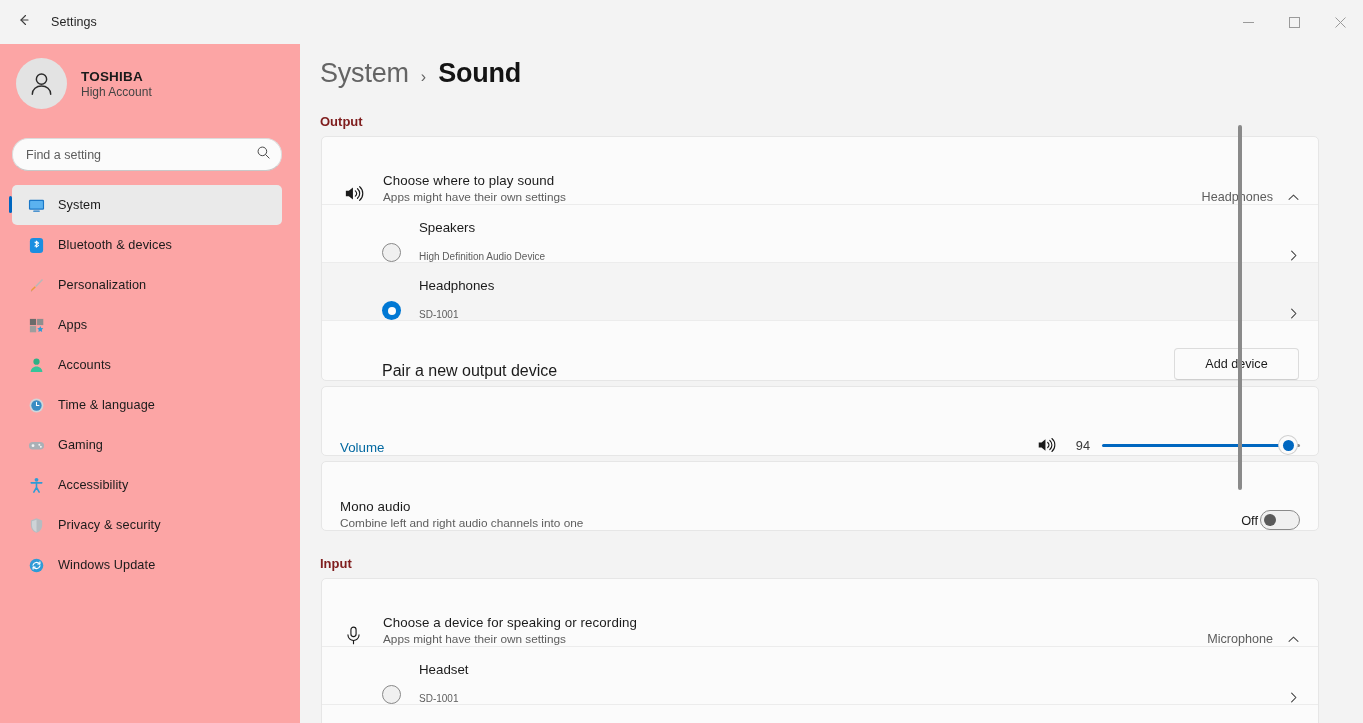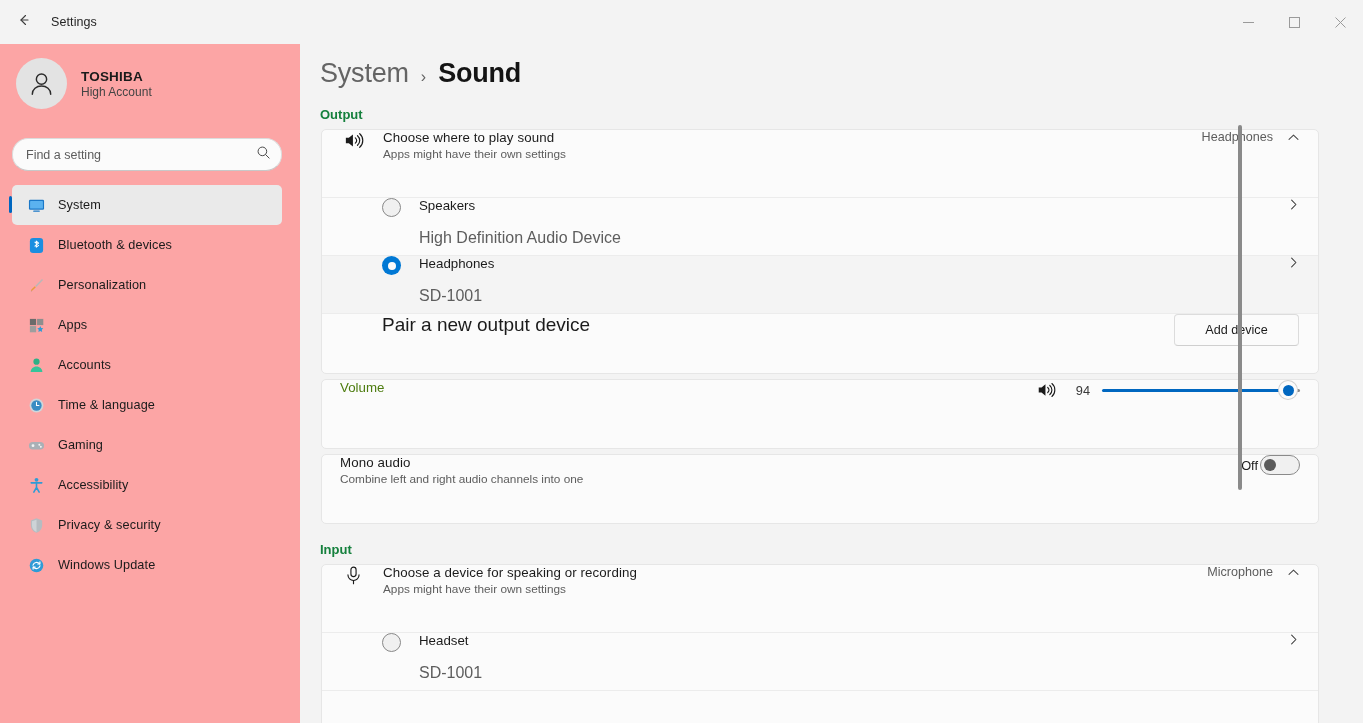--- a/index.html
+++ b/index.html
@@ -90,33 +90,33 @@
   }
   .breadcrumb {
     display: flex; align-items: baseline; gap: 12px;
     padding: 14px 0 0 20px;
   }
   .bc-parent { font-size: 27px; color: #646464; letter-spacing: -.2px; }
   .bc-sep { font-size: 16px; color: #646464; }
   .bc-current { font-size: 27px; font-weight: bold; color: #141414; letter-spacing: -.2px; }
 
   .section-label {
-    font-size: 13px; font-weight: bold; color: #15803d;
-    margin: 18px 0 7px 20px;
+    font-size: 13px; font-weight: bold; color: #7f1d1d;
+    margin: 25px 0 7px 20px;
   }
 
   .card {
     margin-left: 21px; width: 998px;
     background: #fbfbfb; border: 1px solid #e6e6e6;
     border-radius: 5px; overflow: hidden;
   }
   .card + .card { margin-top: 5px; }
 
   .row {
-    display: flex; align-items: flex-start;
+    display: flex; align-items: flex-end;
     padding: 0 18px 0 16px; min-height: 62px;
     cursor: pointer;
   }
   .row.expander { min-height: 67px; }
   .row-sep { border-top: 1px solid #ececec; }
   .row.shaded { background: #f4f4f4; }
   .row-icon {
     width: 30px; flex: none; display: flex; align-items: center; justify-content: center;
     color: #1b1b1b; margin-right: 15px;
   }
@@ -135,36 +135,36 @@
   }
   .radio.checked {
     border: none; background: #0078d4;
     display: flex; align-items: center; justify-content: center;
   }
   .radio.checked::after {
     content: ""; width: 8px; height: 8px; border-radius: 50%; background: #fbfbfb;
   }
   .dev-texts { display: flex; flex-direction: column; gap: 16px; flex: 1; }
   .dev-name { font-size: 13.3px; color: #1b1b1b; }
-  .dev-sub { font-size: 16px; color: #5d5d5d; }
+  .dev-sub { font-size: 10px; color: #5d5d5d; }
   .chev-right { color: #3d3d3d; }
 
   
   .pair-row { min-height: 60px; padding-left: 60px; padding-right: 19px; }
-  .pair-label { font-size: 19px; color: #1b1b1b; flex: 1; }
+  .pair-label { font-size: 16px; color: #1b1b1b; flex: 1; }
   .btn {
     min-width: 125px; height: 32px; padding: 0 16px;
     background: #fbfbfb; border: 1px solid #dcdcdc; border-bottom-color: #cfcfcf;
     border-radius: 4px; font-family: inherit; font-size: 12.6px; color: #1b1b1b;
     cursor: pointer;
   }
 
   
   .vol-row { min-height: 68px; padding-left: 18px; }
-  .vol-label { font-size: 13.3px; color: #4d7c0f; flex: 1; }
+  .vol-label { font-size: 13.3px; color: #0369a1; flex: 1; }
   .vol-controls { display: flex; align-items: center; gap: 12px; }
   .vol-num { font-size: 12.8px; color: #3a3a3a; min-width: 20px; text-align: right; }
   .slider { position: relative; width: 198px; height: 18px; display: flex; align-items: center; }
   .track-fill { position: absolute; left: 0; height: 3px; background: #0067c0; border-radius: 2px; }
   .track-rest { position: absolute; right: 0; height: 3px; background: #8b8b8b; border-radius: 2px; }
   .thumb {
     position: absolute; width: 18px; height: 18px; border-radius: 50%;
     background: #fbfbfb; display: flex; align-items: center; justify-content: center;
     transform: translateX(-9px); box-shadow: 0 0 0 1px #d0d0d0;
   }

